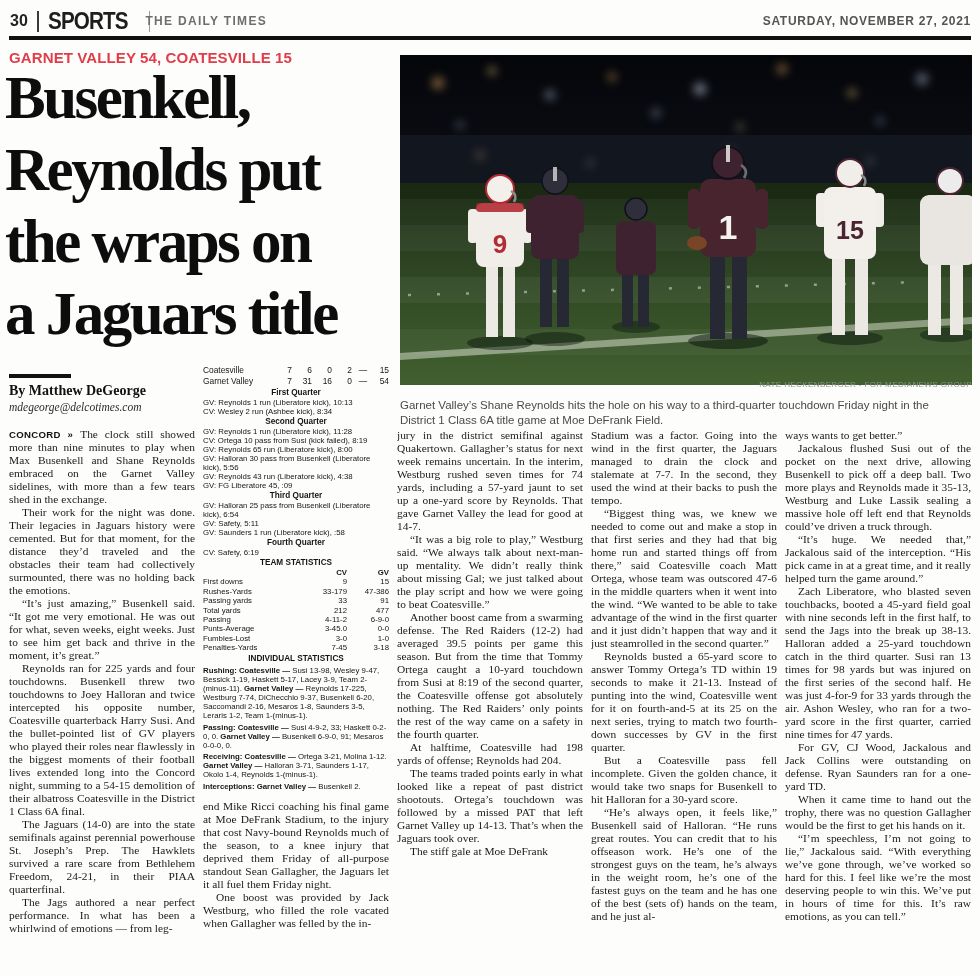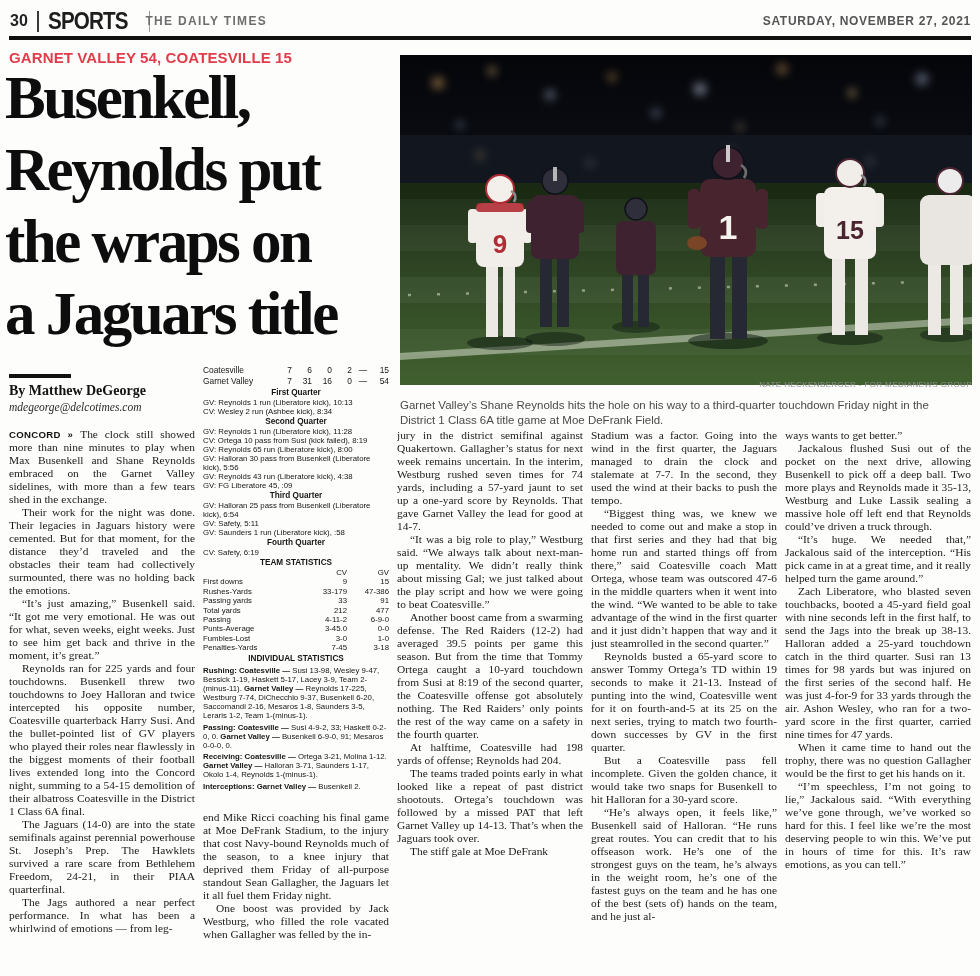--- a/index.html
+++ b/index.html
@@ -48,26 +48,26 @@
   .bs-title { margin-bottom:4px; }
   .bs-title-line { color:#e03c49; font-weight:800; font-size:13.5px; line-height:16px; letter-spacing:.2px; }
   .ls-row { display:flex; font-size:8.4px; line-height:11px; }
   .ls-team { flex:1; }
   .ls-q { width:20px; text-align:right; }
   .ls-dash { width:15px; }
   .ls-final { width:22px; }
   .bs-qhead, .bs-section-head { text-align:center; font-weight:bold; font-size:8.2px; line-height:10px; margin-top:1px; }
   .bs-play { line-height:9px; }
   .ts-row { display:flex; line-height:9.4px; }
-  .ts-row.ts-head { font-weight:normal; }
+  .ts-row.ts-head { font-weight:bold; }
   .ts-label { flex:1; }
   .ts-v { width:42px; text-align:right; }
   .bs-ind { margin-top:2.5px; line-height:9px; }
   .bs-ind b { font-weight:bold; }
-  .article-cont { margin-top:20px; }
+  .article-cont { margin-top:9px; }
 </style>
 </head>
 <body>
 
 <div class="page">
 
   <div class="masthead">
     <span class="m-num">30</span>
     <span class="m-sep"></span>
     <span class="m-sports">SPORTS</span>
@@ -342,16 +342,17 @@
       <p class="para ind">“Biggest thing was, we knew we needed to come out and make a stop in that first series and they had that big home run and started things off from there,” said Coatesville coach Matt Ortega, whose team was outscored 47-6 in the middle quarters when it went into the wind. “We wanted to be able to take advantage of the wind in the first quarter and it just didn’t happen that way and it just steamrolled in the second quarter.”</p>
       <p class="para ind">Reynolds busted a 65-yard score to answer Tommy Ortega’s TD within 19 seconds to make it 21-13. Instead of punting into the wind, Coatesville went for it on fourth-and-5 at its 25 on the next series, trying to match two fourth-down successes by GV in the first quarter.</p>
       <p class="para ind">But a Coatesville pass fell incomplete. Given the golden chance, it would take two snaps for Busenkell to hit Halloran for a 30-yard score.</p>
       <p class="para ind">“He’s always open, it feels like,” Busenkell said of Halloran. “He runs great routes. You can credit that to his offseason work. He’s one of the strongest guys on the team, he’s always in the weight room, he’s one of the fastest guys on the team and he has one of the best (sets of) hands on the team, and he just al-</p>
     </div>
   <div class="column col-5">
       <p class="para">ways wants to get better.”</p>
       <p class="para ind">Jackalous flushed Susi out of the pocket on the next drive, allowing Busenkell to pick off a deep ball. Two more plays and Reynolds made it 35-13, Westburg and Luke Lassik sealing a massive hole off left end that Reynolds could’ve driven a truck through.</p>
       <p class="para ind">“It’s huge. We needed that,” Jackalous said of the interception. “His pick came in at a great time, and it really helped turn the game around.”</p>
       <p class="para ind">Zach Liberatore, who blasted seven touchbacks, booted a 45-yard field goal with nine seconds left in the first half, to send the Jags into the break up 38-13. Halloran added a 25-yard touchdown catch in the third quarter. Susi ran 13 times for 98 yards but was injured on the first series of the second half. He was just 4-for-9 for 33 yards through the air. Ashon Wesley, who ran for a two-yard score in the first quarter, carried nine times for 47 yards.</p>
+      <p class="para ind">For GV, CJ Wood, Jackalous and Jack Collins were outstanding on defense. Ryan Saunders ran for a one-yard TD.</p>
       <p class="para ind">When it came time to hand out the trophy, there was no question Gallagher would be the first to get his hands on it.</p>
       <p class="para ind">“I’m speechless, I’m not going to lie,” Jackalous said. “With everything we’ve gone through, we’ve worked so hard for this. I feel like we’re the most deserving people to win this. We’ve put in hours of time for this. It’s raw emotions, as you can tell.”</p>
     </div>
 </div>
 
 </body></html>

